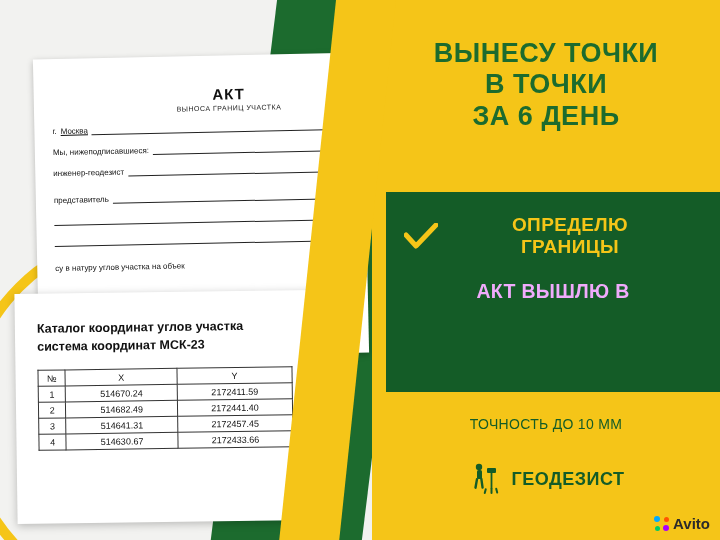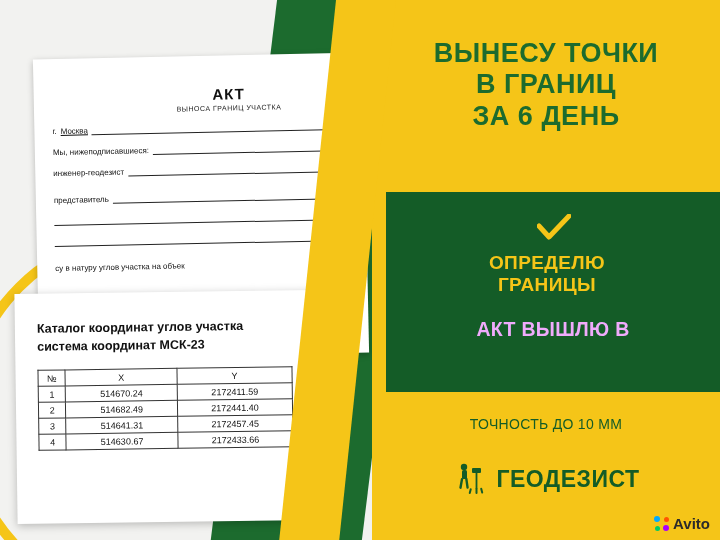--- a/index.html
+++ b/index.html
@@ -180,21 +180,20 @@
     width: 334px;
     height: 200px;
     background: #145c27;
     color: #ffffff;
   }
   .green-block .check-row {
     display: flex;
     align-items: center;
     gap: 12px;
     padding: 22px 16px 0 18px;
-    flex-direction: column;
   }
   .check-mark {
     flex: 0 0 auto;
     width: 34px; height: 26px;
   }
   .check-text {
     flex: 1;
     text-align: center;
     font-weight: bold;
     font-size: 19px;
@@ -235,21 +234,21 @@
     width: 336px;
     display: flex;
     align-items: center;
     justify-content: center;
     gap: 10px;
   }
   .geo-icon { width: 34px; height: 34px; }
   .geo-text {
     color: #145c27;
     font-weight: bold;
-    font-size: 23px;
+    font-size: 18px;
     letter-spacing: 0.5px;
   }
 
   
   .avito {
     position: absolute;
     right: 10px;
     bottom: 8px;
     display: flex;
     align-items: center;
@@ -354,21 +353,21 @@
           <td>2172433.66</td>
         </tr>
       </tbody>
     </table>
   </div>
 
   <div class="right-panel"></div>
 
   <div class="headline">
     <div>ВЫНЕСУ ТОЧКИ</div>
-    <div>В ГРАНИЦ</div>
+    <div>В ТОЧКИ</div>
     <div>ЗА 6 ДЕНЬ</div>
   </div>
 
   <div class="green-block">
     <div class="check-row">
       <svg class="check-mark" viewBox="0 0 34 26">
         <path d="M2 12 L12 23 L32 2" fill="none" stroke="#f5c518" stroke-width="5" stroke-linecap="round" stroke-linejoin="round"></path>
       </svg>
       <div class="check-text">
         <div>ОПРЕДЕЛЮ</div>

